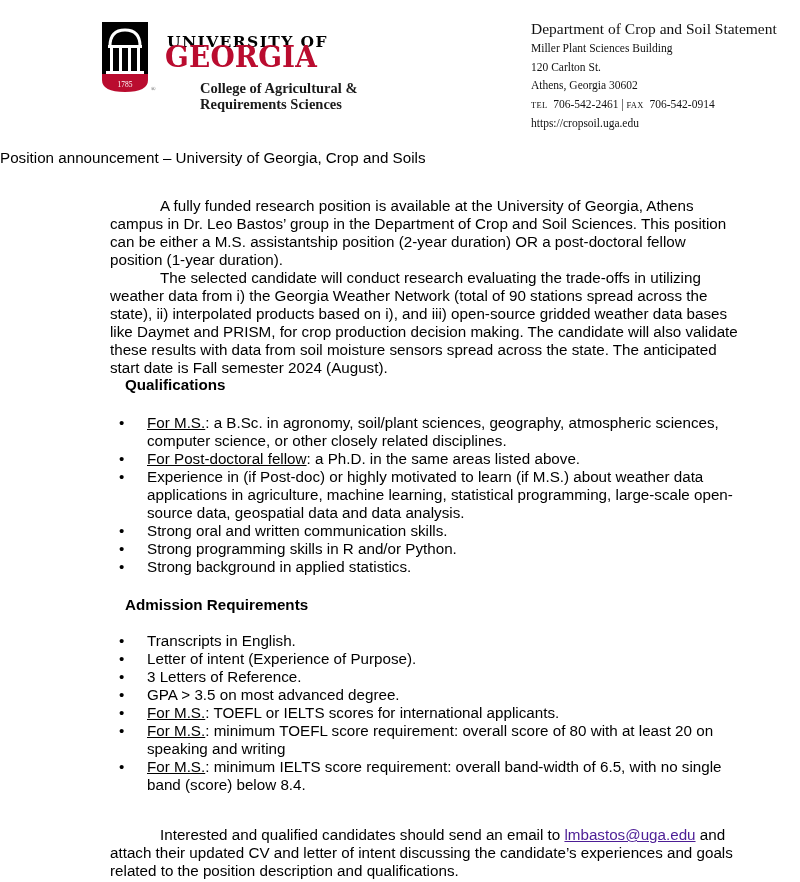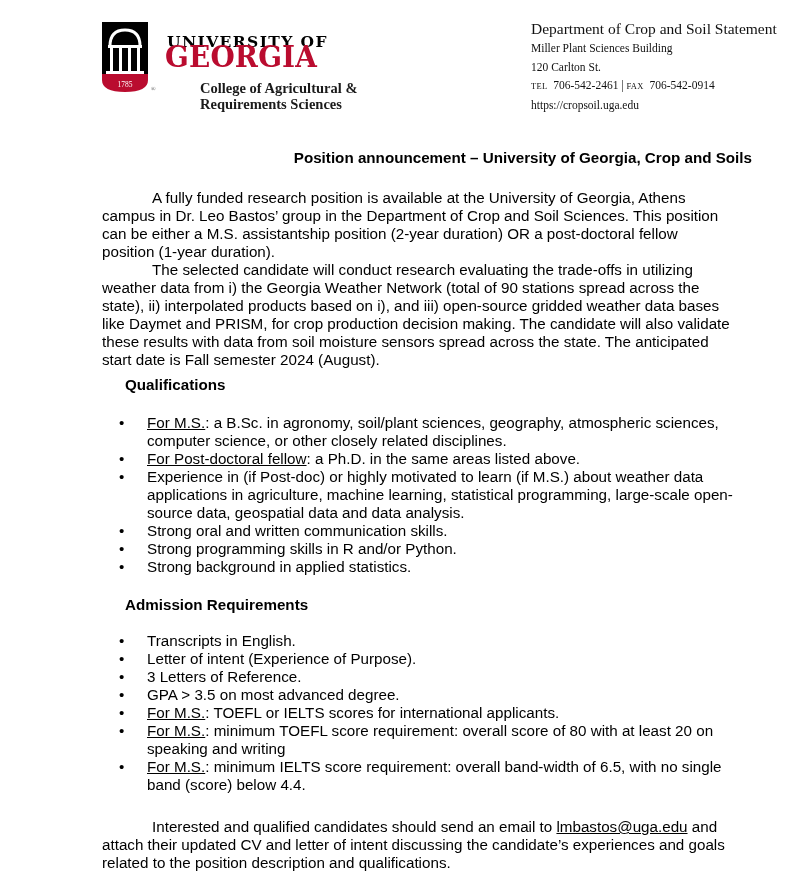--- a/index.html
+++ b/index.html
@@ -15,40 +15,40 @@
   .georgia { position: absolute; left: 63px; top: 23px; font-family: "DejaVu Serif", serif; font-weight: bold; font-size: 29px; letter-spacing: 0.2px; color: #ba0c2f; white-space: nowrap; line-height: 1; transform: scaleX(0.96); transform-origin: left top; }
   .college { position: absolute; left: 65px; top: 60px; font-family: "Liberation Serif", serif; font-weight: bold; font-size: 14.5px; line-height: 16px; color: #1a1a1a; white-space: nowrap; margin-left: 33px; }
 
   .dept-block { position: absolute; left: 531px; top: 19px; font-family: "Liberation Serif", serif; color: #111; white-space: nowrap; }
   .dept-name { font-size: 15.5px; line-height: 20px; }
   .dept-line { font-size: 11.5px; line-height: 18.5px; }
   .small-caps { font-size: 8.5px; letter-spacing: 0.3px; }
 
   
   .doc { font-family: "Liberation Sans", sans-serif; font-size: 15.2px; line-height: 18px; color: #000; }
-  .title { position: absolute; left: 0; top: 149px; width: 752px; text-align: right; font-weight: bold; font-size: 15.2px; }
-  .para { position: absolute; left: 97px; width: 630px; margin: 5px; }
+  .title { position: absolute; left: 0; top: 149px; width: 752px; text-align: left; font-weight: normal; font-size: 15.2px; }
+  .para { position: absolute; left: 97px; width: 630px; margin: 13px; }
   .p1 { top: 184px; }
   .p2 { top: 256px; }
   .indent { display: inline-block; width: 50px; }
 
   .heading { position: absolute; left: 97px; font-weight: bold; margin-left: 28px; }
   .h-qual { top: 376px; }
   .h-adm { top: 596px; }
 
   ul.blist { position: absolute; left: 97px; width: 640px; margin: 0; padding: 0; list-style: none; }
   ul.blist li { position: relative; padding-left: 50px; margin: 0; }
   ul.blist li .bullet { position: absolute; left: 22px; top: 0; }
   .u { text-decoration: underline; }
   .q-list { top: 414px; }
   .a-list { top: 632px; }
 
   .p3 { top: 813px; }
   .indent-p3 { display: inline-block; width: 50px; }
-  a.email { color: #000000; text-decoration: underline; text-align: right; }
+  a.email { color: #4c1d95; text-decoration: underline; text-align: right; }
 </style>
 </head>
 <body>
 
 <div class="page">
 
   <div class="logo-wrap">
     <div class="arch-box">
       <svg width="46" height="70" viewBox="0 0 46 70">
         <rect x="0" y="0" width="46" height="52" fill="#000"></rect>
@@ -70,20 +70,21 @@
     <div class="college">
       <div>College of Agricultural &amp;</div>
       <div>Requirements Sciences</div>
     </div>
   </div>
 
   <div class="dept-block">
     <div class="dept-name">Department of Crop and Soil Statement</div>
     <div class="dept-line">Miller Plant Sciences Building</div>
     <div class="dept-line">120 Carlton St.</div>
+    <div class="dept-line">Athens, Georgia 30602</div>
     <div class="dept-line">
       <span class="small-caps">TEL</span>&nbsp;
       <span>706-542-2461</span>
       <span>|</span>
       <span class="small-caps">FAX</span>&nbsp;
       <span>706-542-0914</span>
     </div>
     <div class="dept-line">https://cropsoil.uga.edu</div>
   </div>
 
@@ -107,18 +108,18 @@
 
     <div class="heading h-adm">Admission Requirements</div>
 
     <ul class="blist a-list" id="a-list">
         <li><span class="bullet">•</span><span>Transcripts in English.</span></li>
         <li><span class="bullet">•</span><span>Letter of intent (Experience of Purpose).</span></li>
         <li><span class="bullet">•</span><span>3 Letters of Reference.</span></li>
         <li><span class="bullet">•</span><span>GPA &gt; 3.5 on most advanced degree.</span></li>
         <li><span class="bullet">•</span><span class="u">For M.S.</span><span>: TOEFL or IELTS scores for international applicants.</span></li>
         <li><span class="bullet">•</span><span class="u">For M.S.</span><span>: minimum TOEFL score requirement: overall score of 80 with at least 20 on speaking and writing</span></li>
-        <li><span class="bullet">•</span><span class="u">For M.S.</span><span>: minimum IELTS score requirement: overall band-width of 6.5, with no single band (score) below 4.4.</span></li>
+        <li><span class="bullet">•</span><span class="u">For M.S.</span><span>: minimum IELTS score requirement: overall band-width of 6.5, with no single band (score) below 8.4.</span></li>
       </ul>
 
     <p class="para p3"><span class="indent-p3"></span><span>Interested and qualified candidates should send an email to </span><a class="email" href="#">lmbastos@uga.edu</a><span> and attach their updated CV and letter of intent discussing the candidate’s experiences and goals related to the position description and qualifications.</span></p>
   </div>
 </div>
 
 </body></html>

